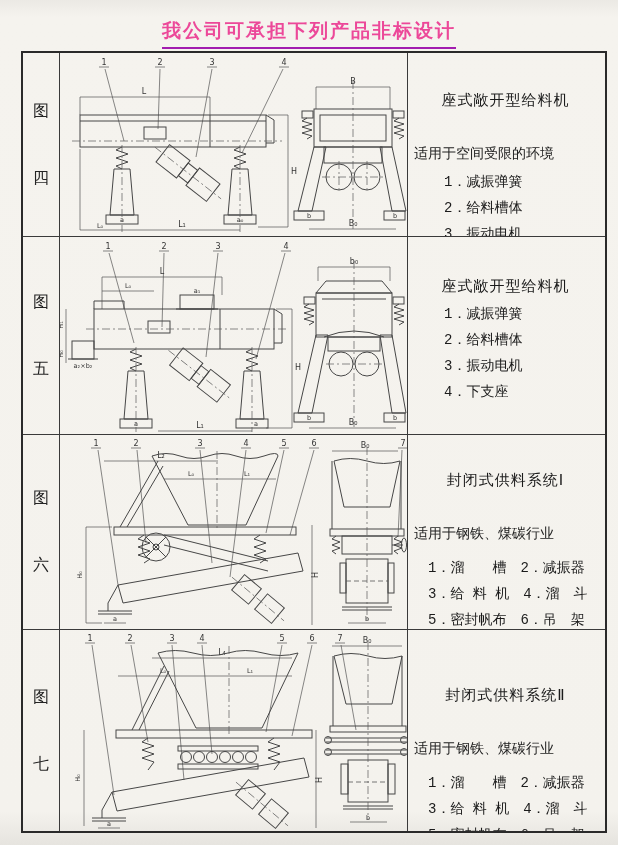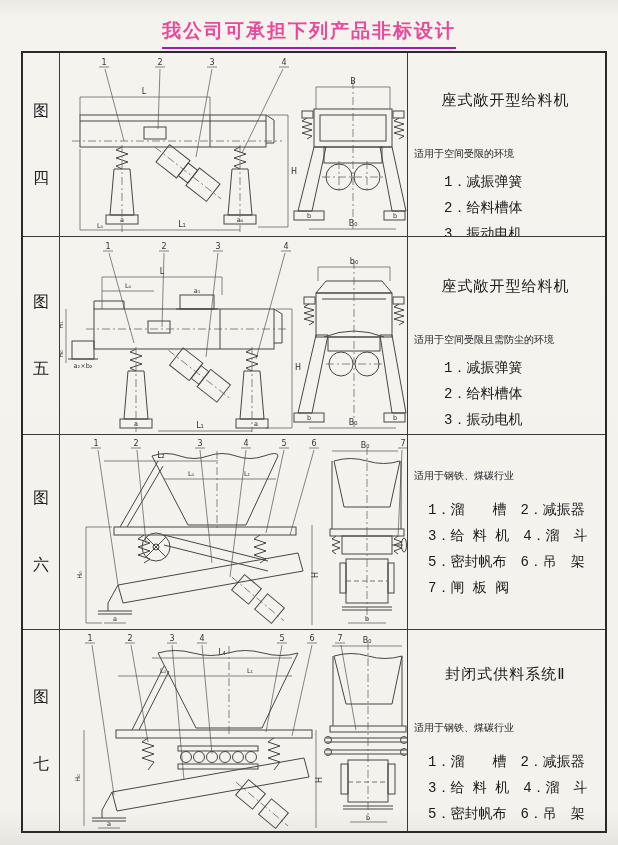--- a/index.html
+++ b/index.html
@@ -19,22 +19,22 @@
     display:grid;grid-template-columns:37px 348px 1fr;
     grid-template-rows:184px 198px 195px 1fr;
   }
   .c{border-right:1px solid #3a3a3a;border-bottom:1px solid #3a3a3a;box-sizing:border-box;overflow:hidden;}
   .c.lastcol{border-right:none;}
   .c.lastrow{border-bottom:none;}
   .figcell{display:flex;flex-direction:column;align-items:center;justify-content:center;gap:46px;
     font-size:16px;color:#242424;}
   .desccell{padding:0 8px 0 6px;font-size:14px;line-height:26px;color:#1b1b1b;}
   .desc-title{text-align:center;font-size:15px;letter-spacing:1px;}
-  .mt1{margin-top:34px;} .mt2{margin-top:36px;} .mt3{margin-top:32px;} .mt4{margin-top:31px;}
-  .desc-app{margin-top:28px;white-space:nowrap;font-size:10px;}
+  .mt1{margin-top:34px;} .mt2{margin-top:36px;} .mt3{margin-top:32px;} .mt4{margin-top:52px;}
+  .desc-app{margin-top:28px;white-space:nowrap;font-size:14px;}
   .desc-parts{margin-top:2px;padding-left:30px;font-family:Liberation Mono, monospace;}
   .desc-parts.sys{padding-left:14px;white-space:nowrap;margin-top:8px;}
   svg{display:block;}
   .ln{stroke:#474747;stroke-width:1;fill:none;}
   .tn{stroke:#555;stroke-width:.7;fill:none;}
   .cl{stroke:#5a5a5a;stroke-width:.7;fill:none;stroke-dasharray:8 3 2 3;}
   .dsh{stroke:#555;stroke-width:.8;fill:none;stroke-dasharray:5 3;}
   svg text{font-family:"DejaVu Sans", sans-serif;font-size:8px;fill:#333;text-anchor:middle;}
   svg text.sm{font-size:6.5px;}
 </style>
@@ -237,21 +237,20 @@
         <rect class="ln" x="324" y="176" width="21" height="9"></rect>
           <text class="sm" x="335" y="183">b</text>
         <line class="cl" x1="294" y1="24" x2="294" y2="190"></line>
         <line class="tn" x1="249" y1="191" x2="336" y2="191"></line>
           <text x="293" y="188">B₀</text>
       </g>
     </svg>
   </div>
   <div class="c lastcol desccell">
     <div class="desc-title mt2">座式敞开型给料机</div>
-    <div class="desc-app">适用于空间受限且需防尘的环境</div>
     <div class="desc-parts">
       <div>1．减振弹簧</div>
       <div>2．给料槽体</div>
       <div>3．振动电机</div>
       <div>4．下支座</div>
     </div>
   </div>
 
   <div class="c figcell">
     <span>图</span>
@@ -344,20 +343,21 @@
         <line class="dsh" x1="286" y1="146" x2="328" y2="146"></line>
         <line class="ln" x1="282" y1="172" x2="332" y2="172"></line>
         <line class="ln" x1="282" y1="175" x2="332" y2="175"></line>
         <line class="tn" x1="288" y1="188" x2="326" y2="188"></line>
           <text class="sm" x="307" y="186">b</text>
         <line class="cl" x1="307" y1="12" x2="307" y2="186"></line>
       </g>
     </svg>
   </div>
   <div class="c lastcol desccell">
+    <div class="desc-title mt3">封闭式供料系统Ⅰ</div>
     <div class="desc-app">适用于钢铁、煤碳行业</div>
     <div class="desc-parts sys">
       <div>1．溜　　槽　2．减振器</div>
       <div>3．给 料 机　4．溜　斗</div>
       <div>5．密封帆布　6．吊　架</div>
       <div>7．闸 板 阀</div>
     </div>
   </div>
 
   <div class="c lastrow figcell">

